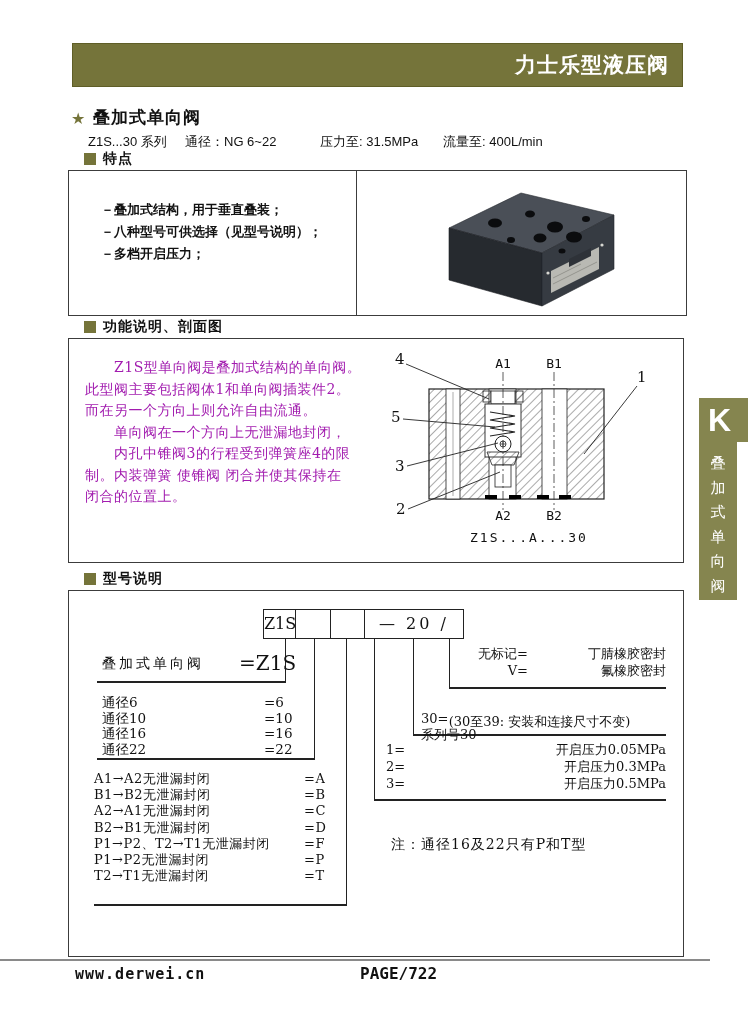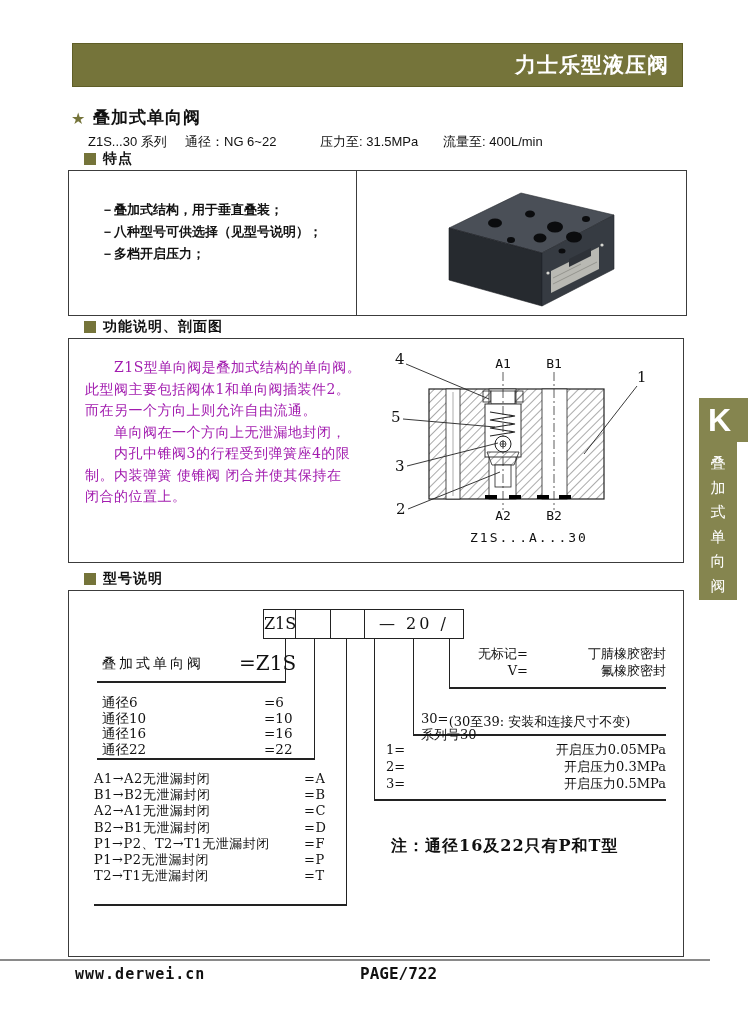--- a/index.html
+++ b/index.html
@@ -70,21 +70,21 @@
   .rows-dir .m-row { height:16.2px; font-size:13px; line-height:16.2px; letter-spacing:0.5px; }
   .rows-dir .m-val { position:absolute; left:210px; top:0; }
   .rows-seal { left:340px; top:54px; width:257px; }
   .rows-seal .m-row { display:flex; height:17px; font-size:13px; line-height:17px; }
   .rows-seal .m-lab { width:119px; text-align:right; }
   .rows-seal .m-val { flex:1; text-align:right; }
   .series-row { position:absolute; left:352px; top:120px; width:245px; display:flex; justify-content:flex-end; font-size:13px;flex-direction:column; }
   .series-note { position:absolute; left:344px; top:122px; width:253px; text-align:center; font-size:13px; }
   .rows-crack { left:317px; top:150px; width:280px; }
   .rows-crack .m-row { display:flex; justify-content:space-between; height:17px; font-size:13px; line-height:17px; }
-  .model-note { position:absolute; left:322px; top:245px; font-size:16px; letter-spacing:1px;font-weight:bold; }
+  .model-note { position:absolute; left:322px; top:245px; font-size:14px; letter-spacing:1px; }
   
   .side-k { position:absolute; left:699px; top:398px; width:49px; height:44px; background:#85854f;
             color:#fff; font-size:32px; font-weight:bold; line-height:44px; padding-left:9px; }
   .side-strip { position:absolute; left:699px; top:442px; width:38px; height:158px; background:#85854f; padding-top:9px; }
   .side-strip div { color:#fff; font-size:15px; line-height:24.6px; text-align:center; }
   
   .footer-line { position:absolute; left:0; top:959px; width:710px; height:2px; background:#8a8a8a; }
   .footer-site { position:absolute; left:75px; top:965px; font-family:"DejaVu Sans Mono", monospace; font-size:15px; font-weight:bold; letter-spacing:1px; }
   .footer-page { position:absolute; left:360px; top:964px; font-family:"DejaVu Sans Mono", monospace; font-size:16px; font-weight:bold; }
 </style>

